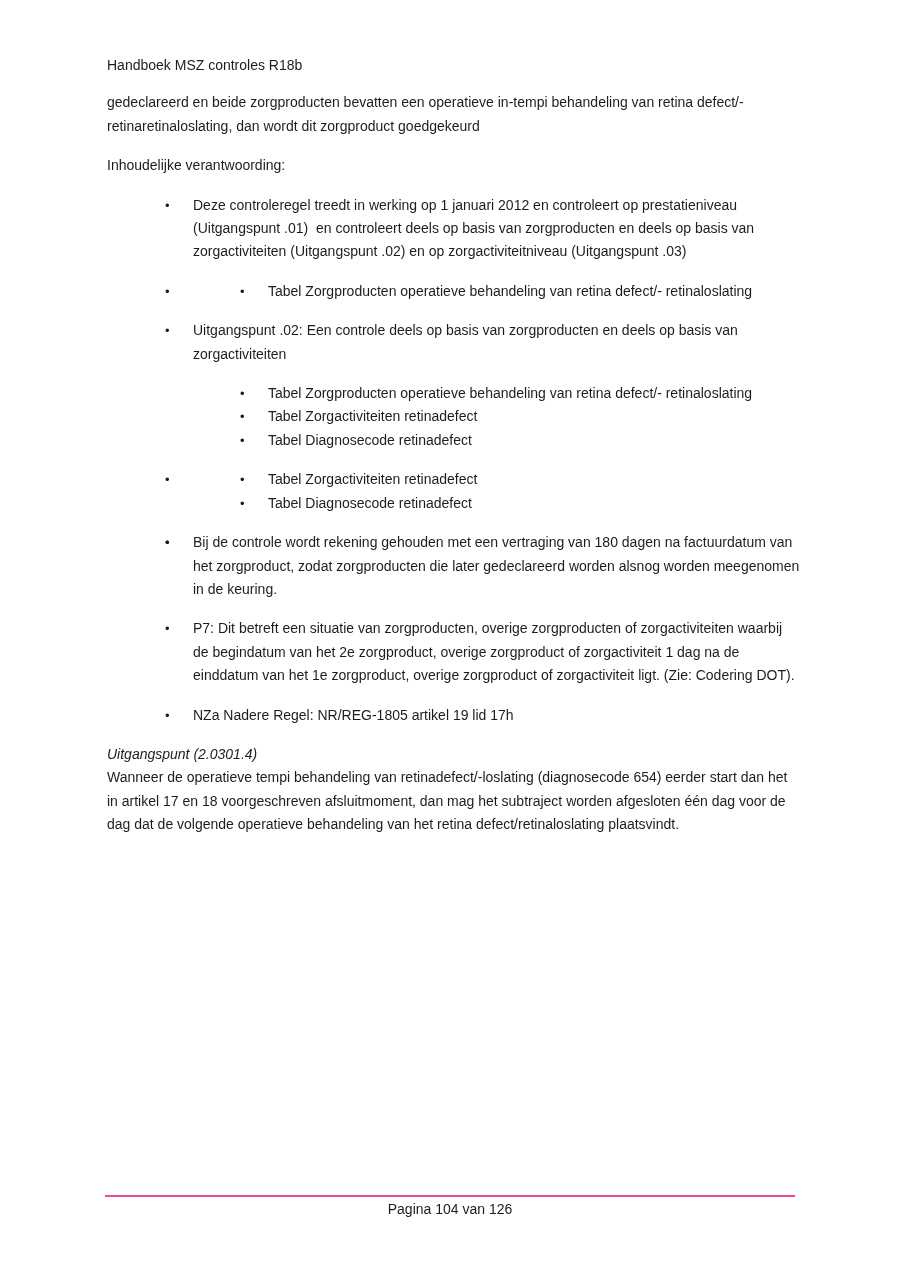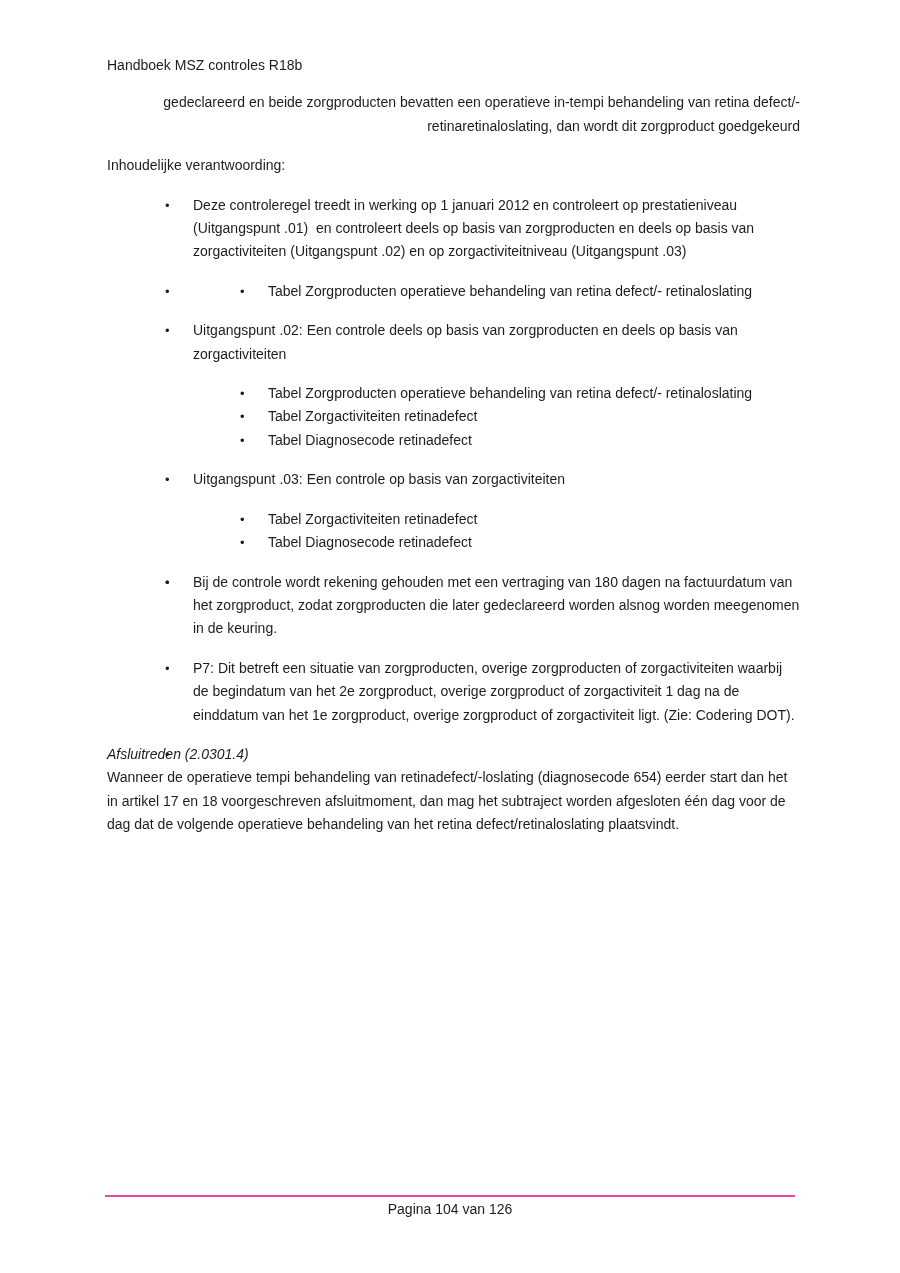--- a/index.html
+++ b/index.html
@@ -19,21 +19,21 @@
     color: #1d1d1d;
   }
   .content {
     position: absolute;
     left: 107px;
     top: 54px;
     width: 693px;
   }
   .txt { white-space: pre-wrap; }
   .block { margin-top: 16px; }
-  .mt14 { margin-top: 14px; text-align: right; }
+  .mt14 { margin-top: 14px; }
   .mt20 { }
   .li { position: relative; }
   .li.gap { margin-top: 16px; }
   .li.cont { margin-top: 0; }
   .li.l1 { padding-left: 86px; }
   .li.l1 > .marker { position: absolute; left: 58px; top: 0; }
   .li.l2 { padding-left: 161px; }
   .li.l2 > .marker { position: absolute; left: 133px; top: 0; }
   .marker {
     font-size: 13px;
@@ -93,21 +93,20 @@
       <span class="txt">Tabel Zorgactiviteiten retinadefect</span>
     </div>
 
     <div class="li l2 cont">
       <span class="marker">•</span>
       <span class="txt">Tabel Diagnosecode retinadefect</span>
     </div>
 
     <div class="li l1 gap">
       <span class="marker">•</span>
-      <span class="txt">Uitgangspunt .03: Een controle op basis van zorgactiviteiten</span>
     </div>
 
     <div class="li l2 gap">
       <span class="marker">•</span>
       <span class="txt">Tabel Zorgactiviteiten retinadefect</span>
     </div>
 
     <div class="li l2 cont">
       <span class="marker">•</span>
       <span class="txt">Tabel Diagnosecode retinadefect</span>
@@ -122,23 +121,24 @@
       <span class="txt">Bij de controle wordt rekening gehouden met een vertraging van 180 dagen na factuurdatum van het zorgproduct, zodat zorgproducten die later gedeclareerd worden alsnog worden meegenomen in de keuring.</span>
     </div>
 
     <div class="li l1 gap">
       <span class="marker">•</span>
       <span class="txt">P7: Dit betreft een situatie van zorgproducten, overige zorgproducten of zorgactiviteiten waarbij de begindatum van het 2e zorgproduct, overige zorgproduct of zorgactiviteit 1 dag na de einddatum van het 1e zorgproduct, overige zorgproduct of zorgactiviteit ligt. (Zie: Codering DOT).</span>
     </div>
 
     <div class="li l1 gap">
       <span class="marker">•</span>
+      <span class="txt">NZa Nadere Regel: NR/REG-1805 artikel 19 lid 17h</span>
     </div>
 
-    <div class="block subsection-heading txt">Afsluitreden (2.0301.4)</div>
+    <div class="block subsection-heading txt">Uitgangspunt (2.0301.4)</div>
     <div class="txt">Wanneer de operatieve tempi behandeling van retinadefect/-loslating (diagnosecode 654) eerder start dan het in artikel 17 en 18 voorgeschreven afsluitmoment, dan mag het subtraject worden afgesloten één dag voor de dag dat de volgende operatieve behandeling van het retina defect/retinaloslating plaatsvindt.</div>
 
   </div>
 
   <div class="footer">
     <span class="txt">Pagina 104 van 126</span>
   </div>
 </div>
 
 </body></html>

